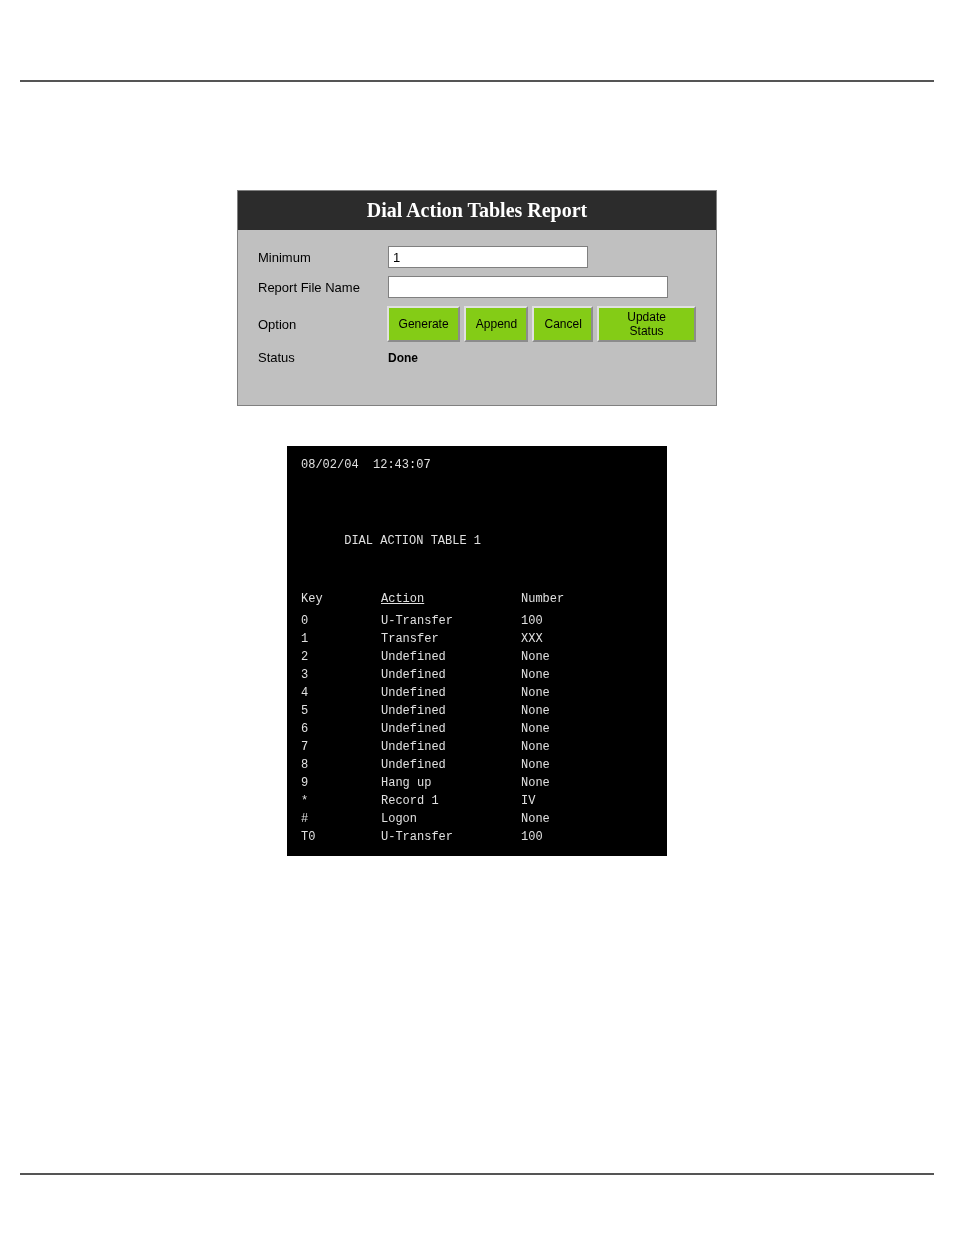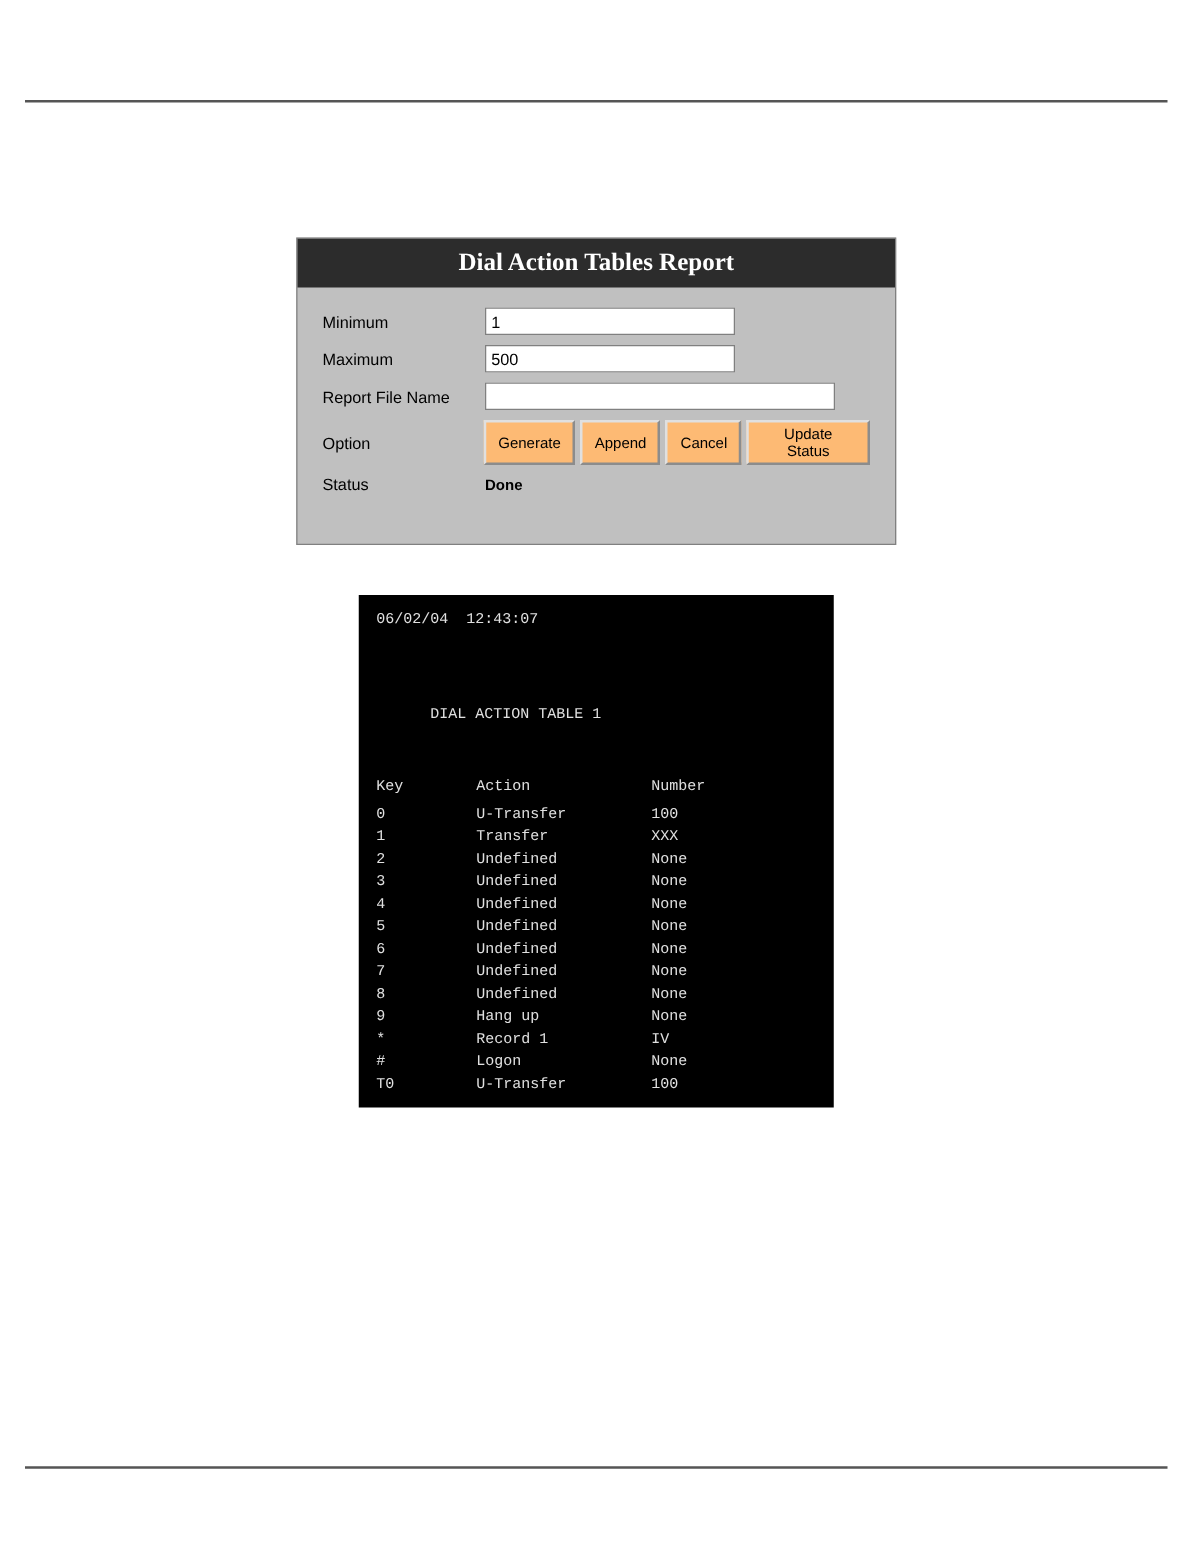--- a/index.html
+++ b/index.html
@@ -94,21 +94,21 @@
     .dialog-input-wide {
       width: 280px;
     }
 
     .dialog-buttons {
       display: flex;
       gap: 4px;
     }
 
     .dialog-button {
-      background: #fdba74;
+      background: #84cc16;
       border: 2px outset #e0e0e0;
       padding: 2px 10px;
       font-size: 12px;
       cursor: pointer;
       min-width: 60px;
       text-align: center;
     }
 
     .status-value {
       font-size: 12px;
@@ -149,24 +149,20 @@
 
   <div class="dialog">
     <div class="dialog-title">Dial Action Tables Report</div>
     <div class="dialog-body">
 
       <div class="dialog-row">
         <span class="dialog-label">Minimum</span>
         <input class="dialog-input" type="text" value="1" style="">
       </div>
 
-      <div class="dialog-row">
-        <span class="dialog-label">Maximum</span>
-        <input class="dialog-input" type="text" value="500" style="">
-      </div>
 
       <div class="dialog-row">
         <span class="dialog-label">Report File Name</span>
         <input class="dialog-input dialog-input-wide" type="text" value="" style="">
       </div>
 
       <div class="dialog-row">
         <span class="dialog-label">Option</span>
         <div class="dialog-buttons">
           <button class="dialog-button">Generate</button>
@@ -178,30 +174,30 @@
 
       <div class="dialog-row">
         <span class="dialog-label">Status</span>
         <span class="status-value">Done</span>
       </div>
 
     </div>
   </div>
 
   <div class="terminal">
-    <div class="terminal-line header">06/02/04  12:43:07</div>
+    <div class="terminal-line header">08/02/04  12:43:07</div>
     <div class="terminal-line">&nbsp;</div>
     <div class="terminal-line">&nbsp;</div>
     <div class="terminal-line">
       <span>DIAL ACTION TABLE 1</span>
     </div>
     <div class="terminal-line">&nbsp;</div>
     <div class="terminal-line terminal-table-header" style="display:flex; gap:0;align-items:flex-end;">
       <span style="display:inline-block; width:80px;">Key</span>
-      <span style="display:inline-block; width:140px;">Action</span>
+      <span style="display:inline-block; width:140px;text-decoration:underline;">Action</span>
       <span>Number</span>
     </div>
     <div id="terminal-rows">
         <div class="terminal-line" style="display: flex;"><span style="display: inline-block; width: 80px;">0</span><span style="display: inline-block; width: 140px;">U-Transfer</span><span>100</span></div>
         <div class="terminal-line" style="display: flex;"><span style="display: inline-block; width: 80px;">1</span><span style="display: inline-block; width: 140px;">Transfer</span><span>XXX</span></div>
         <div class="terminal-line" style="display: flex;"><span style="display: inline-block; width: 80px;">2</span><span style="display: inline-block; width: 140px;">Undefined</span><span>None</span></div>
         <div class="terminal-line" style="display: flex;"><span style="display: inline-block; width: 80px;">3</span><span style="display: inline-block; width: 140px;">Undefined</span><span>None</span></div>
         <div class="terminal-line" style="display: flex;"><span style="display: inline-block; width: 80px;">4</span><span style="display: inline-block; width: 140px;">Undefined</span><span>None</span></div>
         <div class="terminal-line" style="display: flex;"><span style="display: inline-block; width: 80px;">5</span><span style="display: inline-block; width: 140px;">Undefined</span><span>None</span></div>
         <div class="terminal-line" style="display: flex;"><span style="display: inline-block; width: 80px;">6</span><span style="display: inline-block; width: 140px;">Undefined</span><span>None</span></div>

